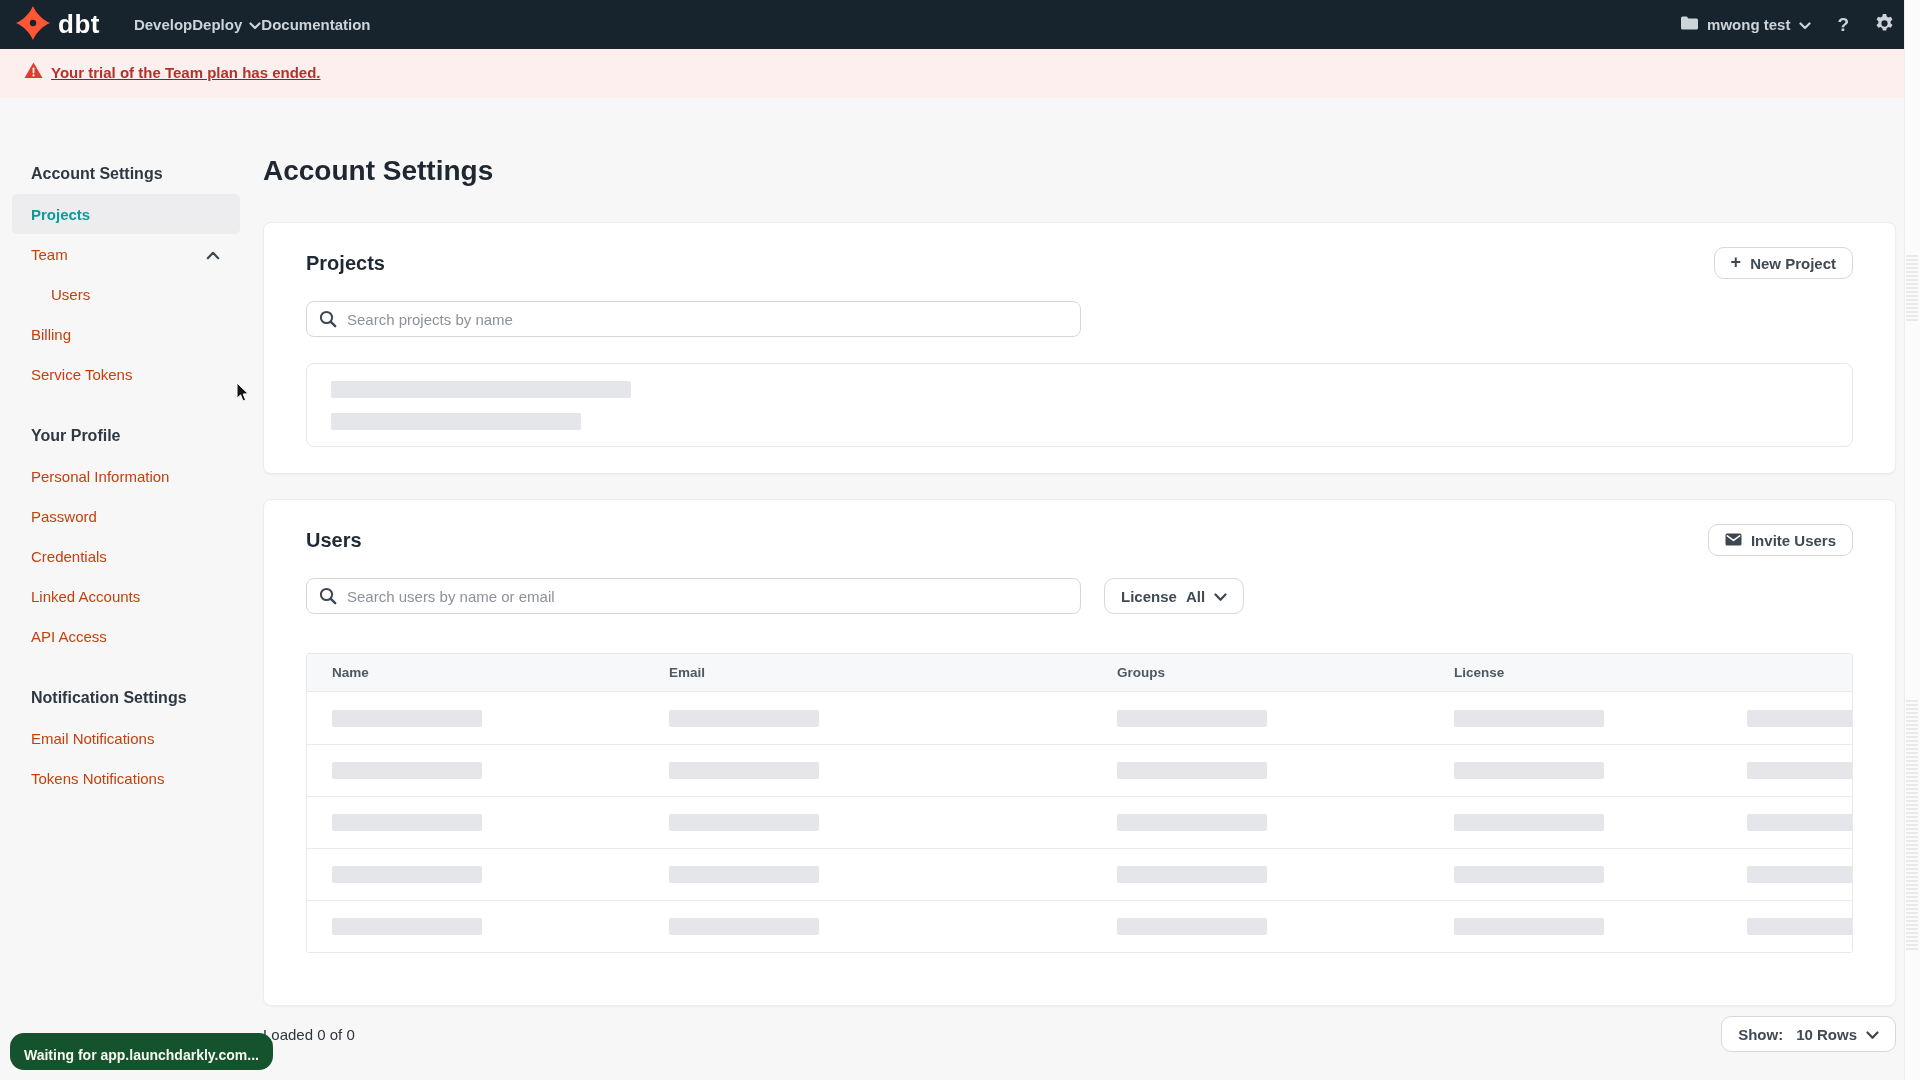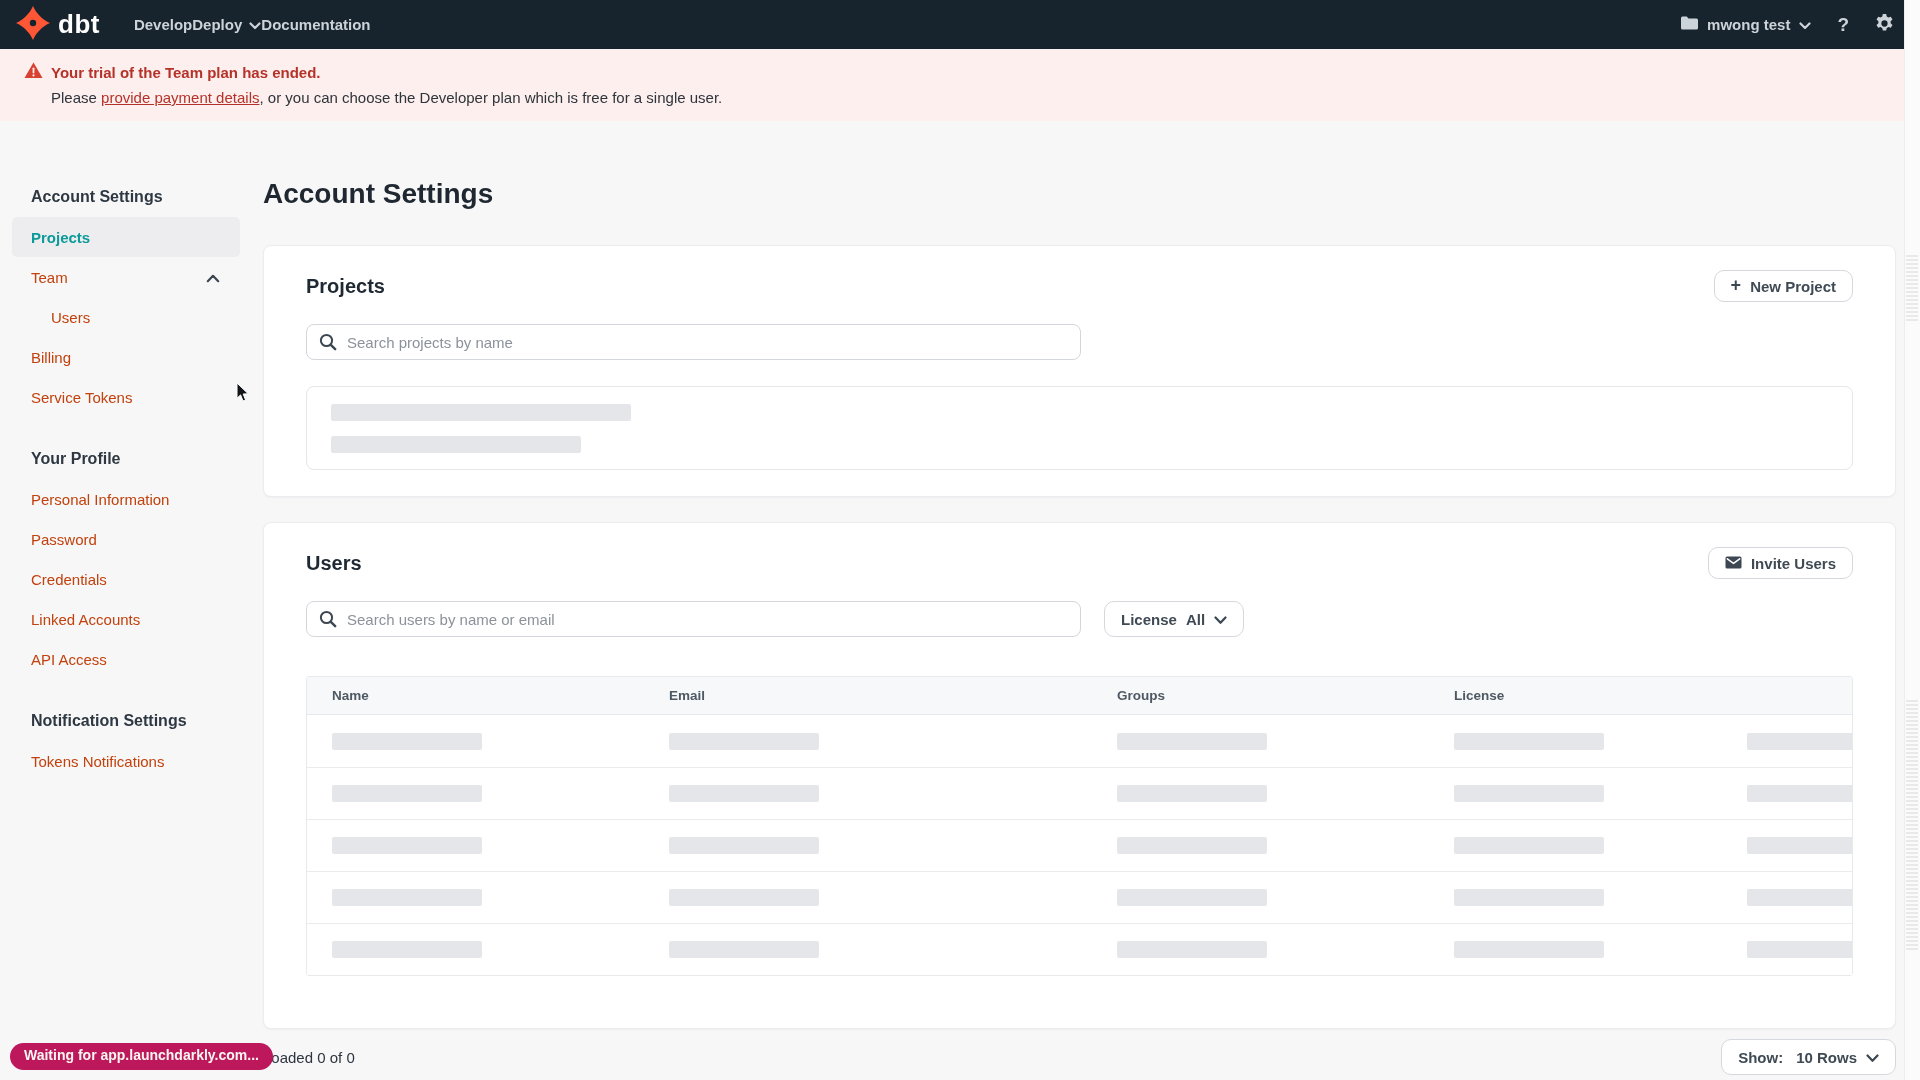--- a/index.html
+++ b/index.html
@@ -21,21 +21,21 @@
   .logo-word { color:#ffffff; font-size:26px; font-weight:700; letter-spacing:0.5px; }
   .nav-menu { display:flex; align-items:center; }
   .nav-item { display:flex; align-items:center; gap:7px; color:#ccd3d9;
     font-size:15px; font-weight:600; cursor:pointer; }
   .nav-right { display:flex; align-items:center; gap:26px; }
   .acct { display:flex; align-items:center; gap:9px; color:#ccd3d9;
     font-size:15px; font-weight:600; cursor:pointer; }
   .nav-glyph { color:#ccd3d9; font-size:19px; font-weight:700; cursor:pointer; line-height:1; }
 
   
-  .banner { background:#fdefed; padding:13px 24px 15px; }
+  .banner { background:#fdefed; padding:13px 24px 15px;text-decoration:underline; }
   .banner-row1 { display:flex; align-items:center; gap:8px; }
   .banner-title { color:#b5322a; font-size:15px; font-weight:700; }
   .banner-row2 { margin-left:27px; margin-top:6px; font-size:15px; color:#2e343b; }
   .banner-link { color:#b5322a; text-decoration:underline; cursor:pointer; }
 
   
   .layout { display:flex; align-items:flex-start; padding-top:56px; }
 
   
   .sidebar { width:228px; margin-left:12px; flex:none; }
@@ -90,22 +90,22 @@
   .trow + .trow { border-top:1px solid #eaebed; }
   .trow .skel { width:150px; }
   .trow .cell.last .skel { width:100%; border-radius:2px 0 0 2px; }
 
   .table-footer { margin-top:10px; display:flex; align-items:center; justify-content:space-between; }
   .loaded-text { font-size:15px; color:#2d353f; }
   .show-label { color:#3f4a55; }
   .show-value { margin-left:4px; }
 
   
-  .toast { position:absolute; left:10px; bottom:10px; background:#be185d; color:#f7f7f0;
-    font-size:14px; font-weight:600; padding:4px 14px 7px; border-radius:14px; }
+  .toast { position:absolute; left:10px; bottom:10px; background:#14532d; color:#f7f7f0;
+    font-size:14px; font-weight:600; padding:14px 14px 7px; border-radius:14px; }
   .scroll-track { position:absolute; right:0; top:0; width:16px; height:1080px;
     background:#fbfbfb; border-left:1px solid #ededed; }
   .shimmer { position:absolute; right:2px; width:12px;
     background:repeating-linear-gradient(0deg,#e9e9e9 0 2px, transparent 2px 4px); }
   .shimmer.s1 { top:255px; height:66px; }
   .shimmer.s2 { top:700px; height:250px; }
   .cursor { position:absolute; left:236px; top:382px; pointer-events:none; }
 </style>
 </head>
 <body>
@@ -165,23 +165,20 @@
   <div class="banner-row1">
     <span>
       <svg width="19" height="17" viewBox="0 0 19 17">
         <path d="M9.5 0.5 L18.5 16 H0.5 Z" fill="#d8402f"></path>
         <rect x="8.6" y="5.4" width="1.8" height="6" rx="0.9" fill="#fdefed"></rect>
         <circle cx="9.5" cy="13.4" r="1.1" fill="#fdefed"></circle>
       </svg>
     </span>
     <span class="banner-title">Your trial of the Team plan has ended.</span>
   </div>
-  <div class="banner-row2">
-    <span>Please </span><span class="banner-link">provide payment details</span><span>, or you can choose the Developer plan which is free for a single user.</span>
-  </div>
 </div>
 
 <div class="layout">
 
   <aside class="sidebar" id="sidebar">
       <div class="sb-header">Account Settings</div>
       <div class="sb-item active">
         <span>Projects</span>
       </div>
       <div class="sb-item">
@@ -209,20 +206,23 @@
       <div class="sb-item">
         <span>Credentials</span>
       </div>
       <div class="sb-item">
         <span>Linked Accounts</span>
       </div>
       <div class="sb-item">
         <span>API Access</span>
       </div>
       <div class="sb-header sb-gap">Notification Settings</div>
+      <div class="sb-item">
+        <span>Email Notifications</span>
+      </div>
       <div class="sb-item">
         <span>Tokens Notifications</span>
       </div>
     </aside>
 
   <main class="main">
     <h1 class="page-title">Account Settings</h1>
 
     <section class="card projects">
       <div class="card-head">

